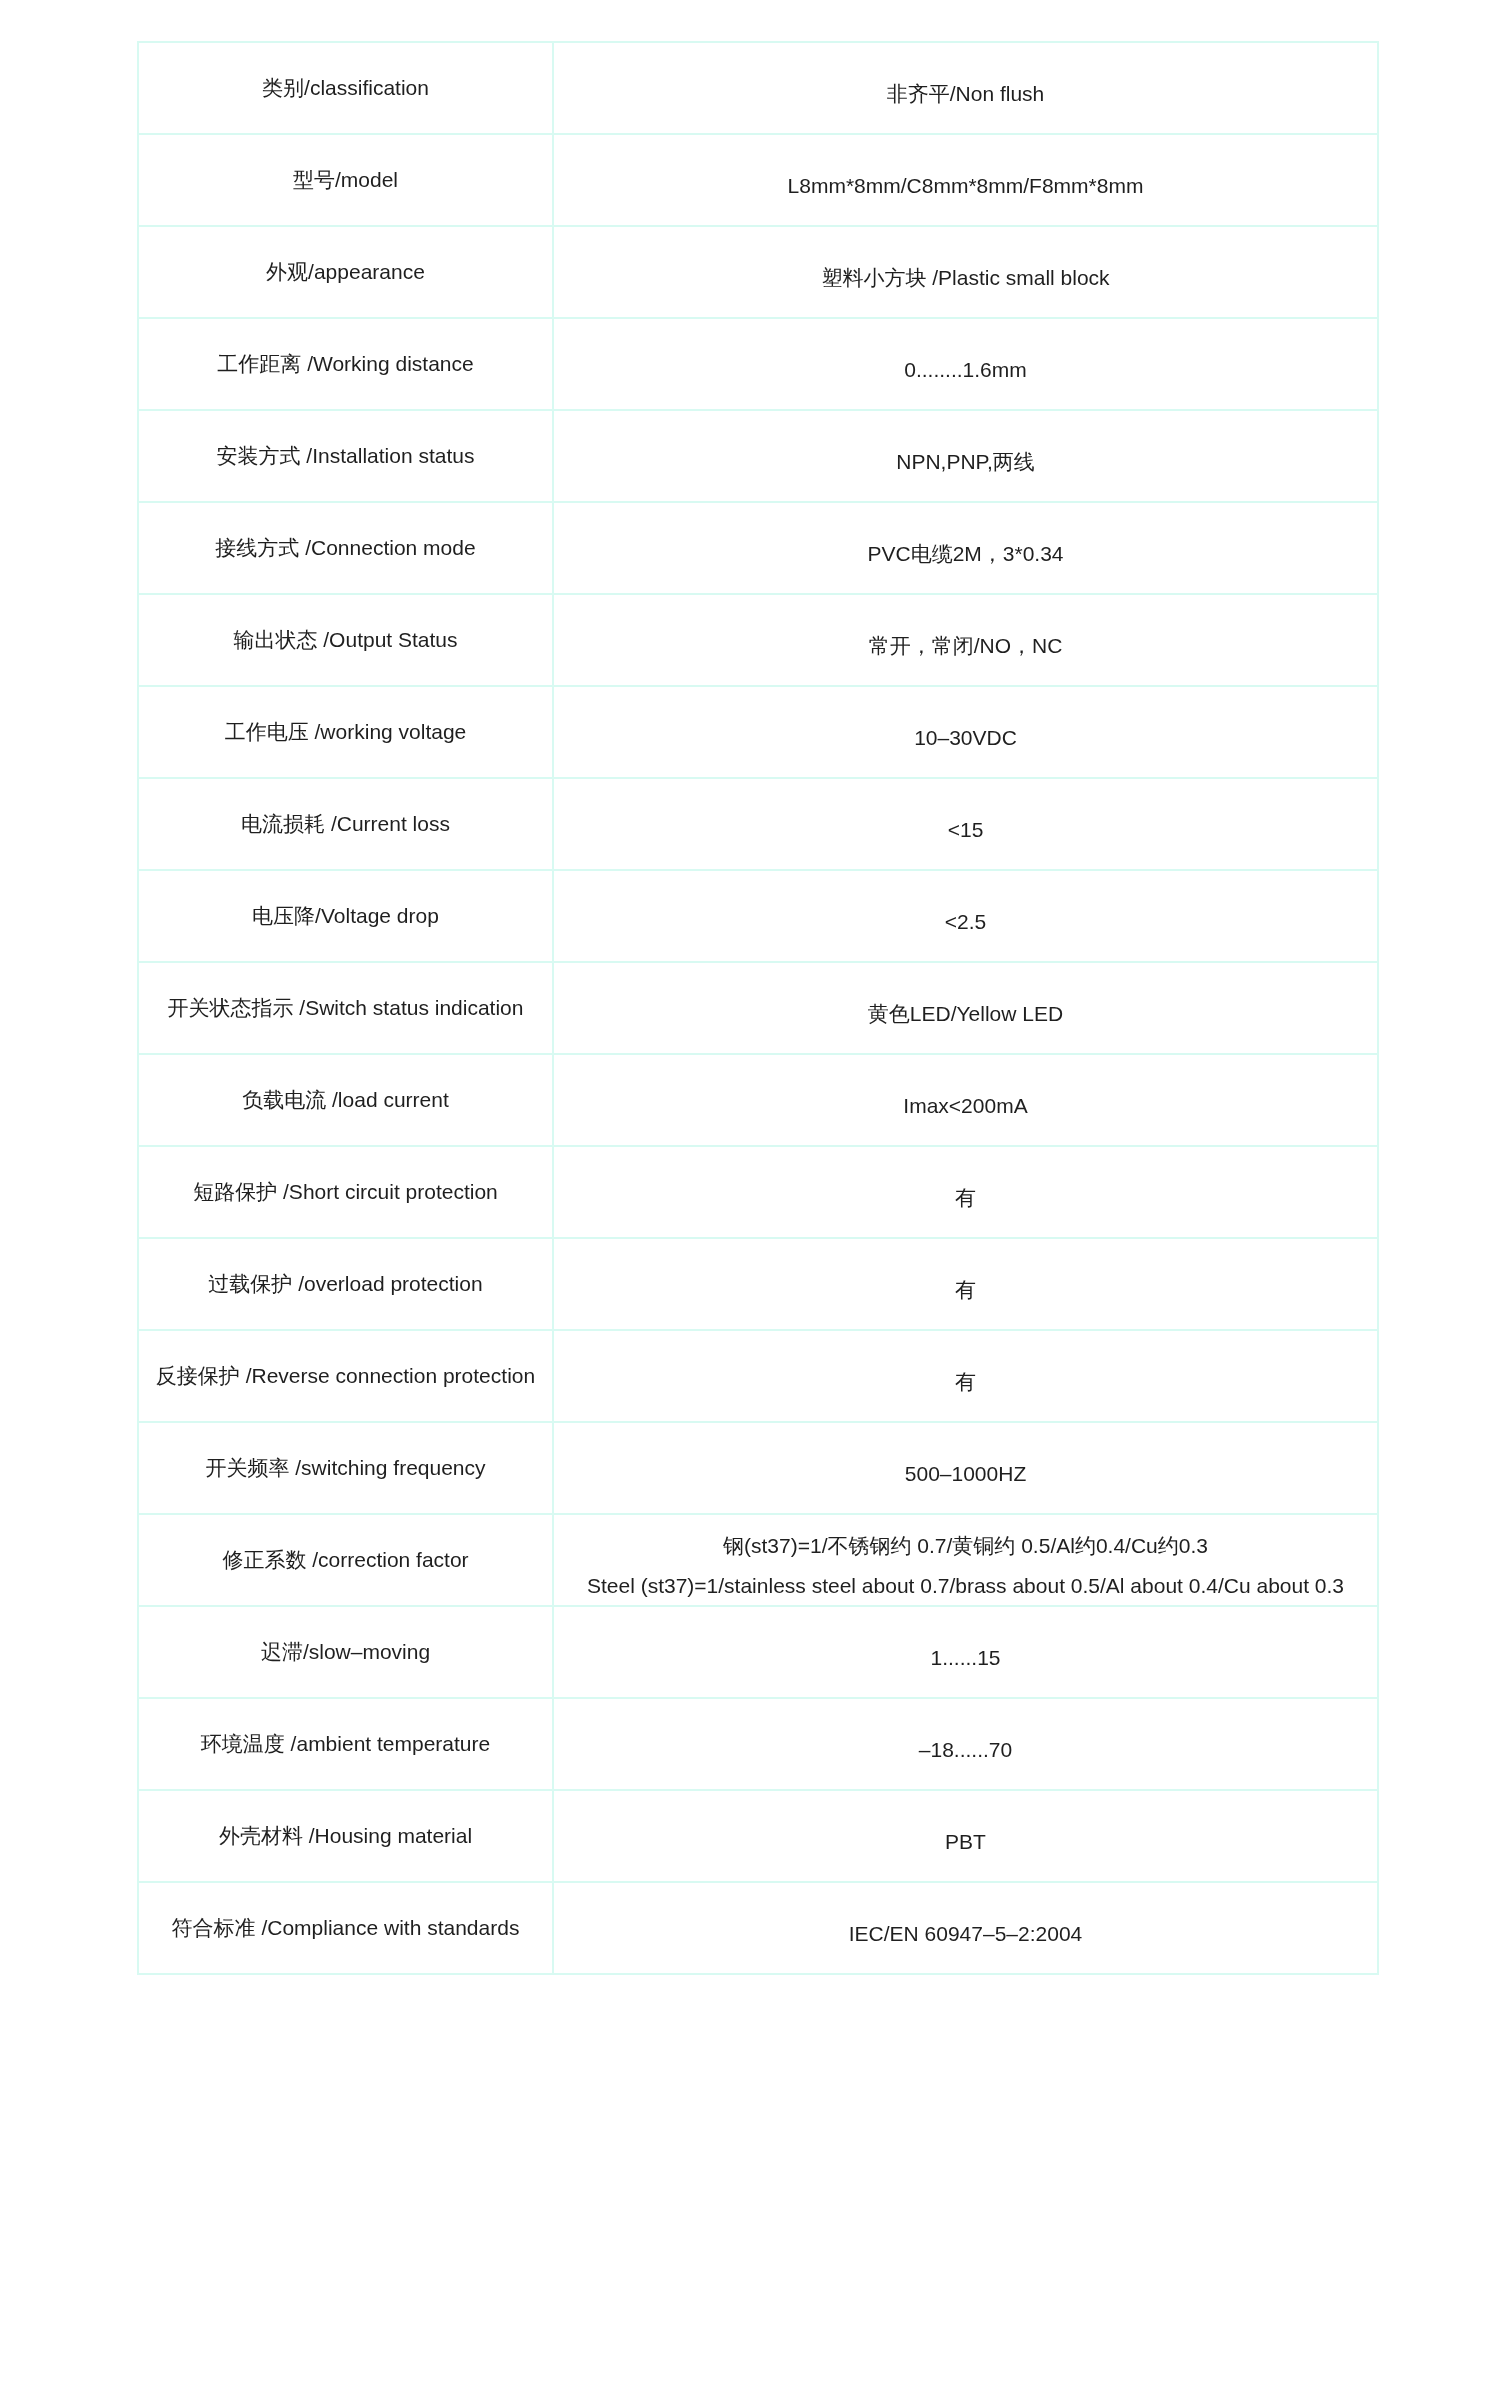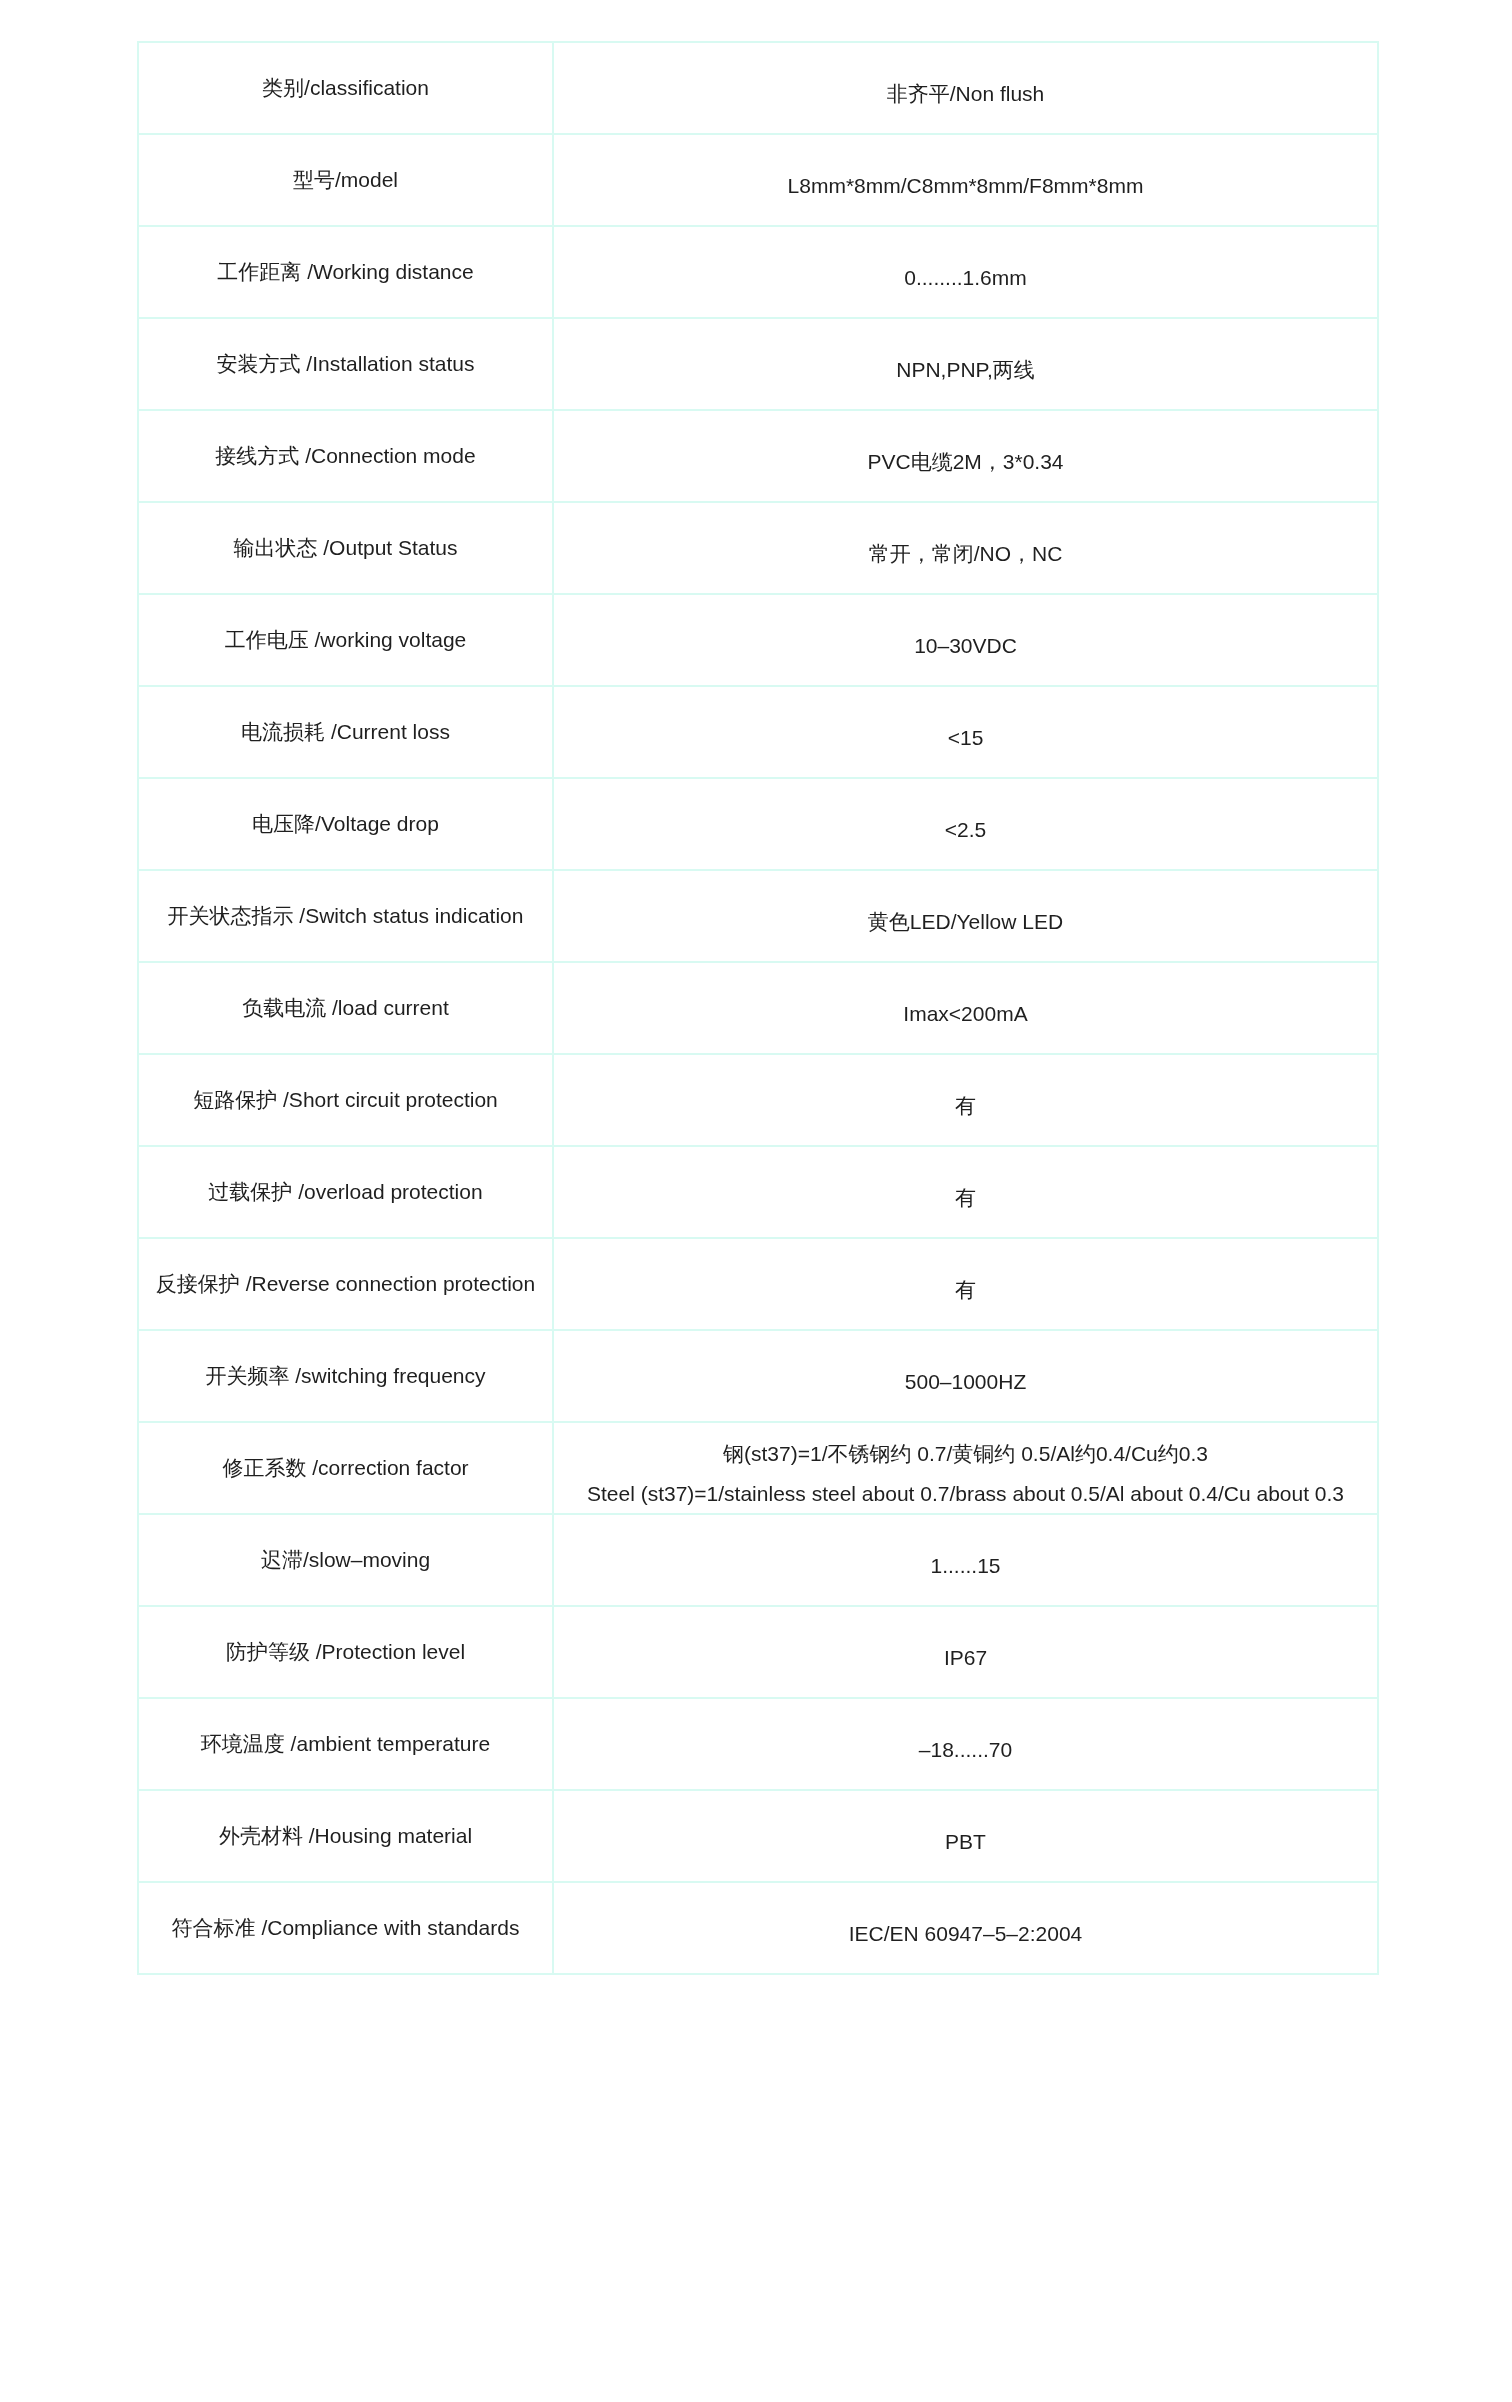--- a/index.html
+++ b/index.html
@@ -50,20 +50,26 @@
   <tr>
         <td><span>类别/classification</span></td>
         <td>
           <span class="value-line">非齐平/Non flush</span>
         </td>
       </tr>
       <tr>
         <td><span>型号/model</span></td>
         <td>
           <span class="value-line">L8mm*8mm/C8mm*8mm/F8mm*8mm</span>
+        </td>
+      </tr>
+      <tr>
+        <td><span>外观/appearance</span></td>
+        <td>
+          <span class="value-line">塑料小方块 /Plastic small block</span>
         </td>
       </tr>
       <tr>
         <td><span>工作距离 /Working distance</span></td>
         <td>
           <span class="value-line">0........1.6mm</span>
         </td>
       </tr>
       <tr>
         <td><span>安装方式 /Installation status</span></td>
@@ -144,26 +150,20 @@
           <span class="value-line">Steel (st37)=1/stainless steel about 0.7/brass about 0.5/Al about 0.4/Cu about 0.3</span>
         </td>
       </tr>
       <tr>
         <td><span>迟滞/slow–moving</span></td>
         <td>
           <span class="value-line">1......15</span>
         </td>
       </tr>
       <tr>
-        <td><span>防护等级 /Protection level</span></td>
-        <td>
-          <span class="value-line">IP67</span>
-        </td>
-      </tr>
-      <tr>
         <td><span>环境温度 /ambient temperature</span></td>
         <td>
           <span class="value-line">–18......70</span>
         </td>
       </tr>
       <tr>
         <td><span>外壳材料 /Housing material</span></td>
         <td>
           <span class="value-line">PBT</span>
         </td>

